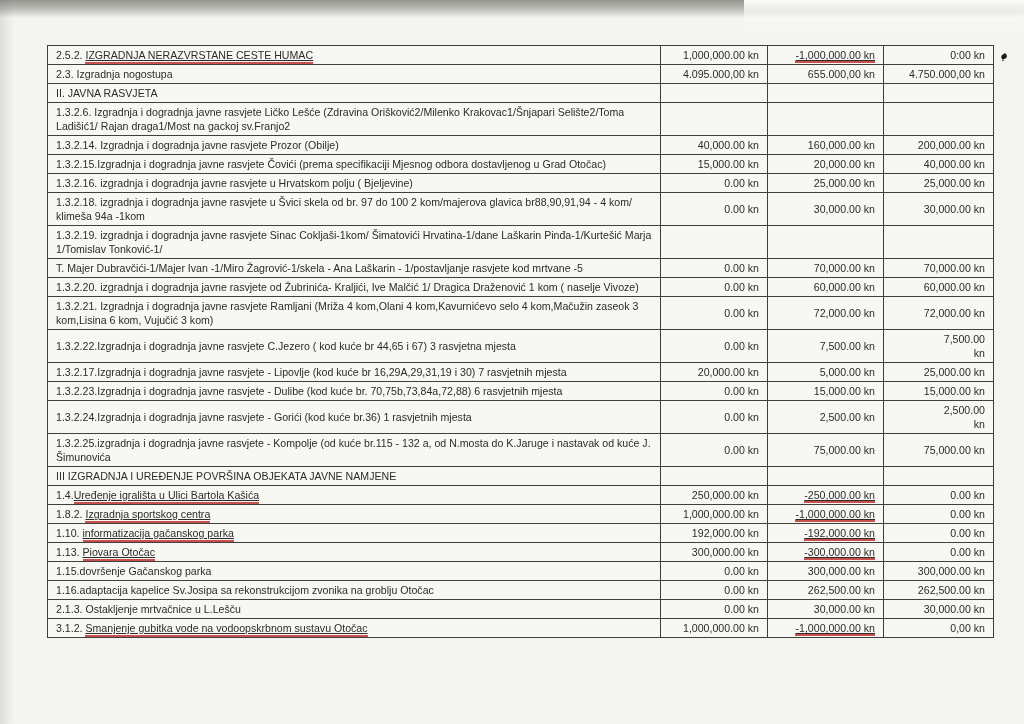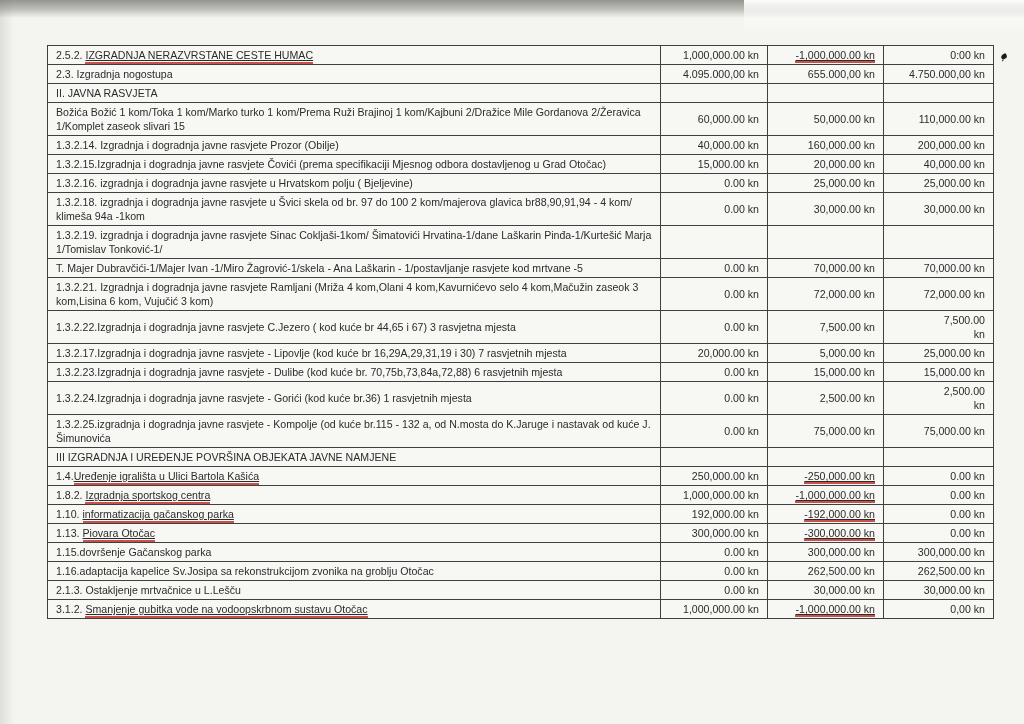--- a/index.html
+++ b/index.html
@@ -88,24 +88,24 @@
           <td class="amt">655.000,00 kn</td>
           <td class="amt">4.750.000,00 kn</td>
         </tr>
         <tr>
           <td class="desc">II. JAVNA RASVJETA</td>
           <td class="amt"></td>
           <td class="amt"></td>
           <td class="amt"></td>
         </tr>
         <tr>
-          <td class="desc">Božića Božić 1 kom/Toka 1 kom/Marko turko 1 kom/Prema Ruži Brajinoj 1 kom/Kajbuni 2/Dražice Mile Gordanova 2/Žeravica 1/Komplet zaseok slivari 15</td>
-          <td class="amt">60,000.00 kn</td>
-          <td class="amt">50,000.00 kn</td>
-          <td class="amt">110,000.00 kn</td>
+          <td class="desc">1.3.2.6. Izgradnja i dogradnja javne rasvjete Ličko Lešće (Zdravina Orišković2/Milenko Krakovac1/Šnjapari Selište2/Toma Ladišić1/ Rajan draga1/Most na gackoj sv.Franjo2</td>
+          <td class="amt"></td>
+          <td class="amt"></td>
+          <td class="amt"></td>
         </tr>
         <tr>
           <td class="desc">1.3.2.14. Izgradnja i dogradnja javne rasvjete Prozor (Obilje)</td>
           <td class="amt">40,000.00 kn</td>
           <td class="amt">160,000.00 kn</td>
           <td class="amt">200,000.00 kn</td>
         </tr>
         <tr>
           <td class="desc">1.3.2.15.Izgradnja i dogradnja javne rasvjete Čovići (prema specifikaciji Mjesnog odbora dostavljenog u Grad Otočac)</td>
           <td class="amt">15,000.00 kn</td>
@@ -130,20 +130,26 @@
           <td class="amt"></td>
           <td class="amt"></td>
         </tr>
         <tr>
           <td class="desc">T. Majer Dubravčići-1/Majer Ivan -1/Miro Žagrović-1/skela - Ana Laškarin - 1/postavljanje rasvjete kod mrtvane -5</td>
           <td class="amt">0.00 kn</td>
           <td class="amt">70,000.00 kn</td>
           <td class="amt">70,000.00 kn</td>
         </tr>
         <tr>
+          <td class="desc">1.3.2.20. izgradnja i dogradnja javne rasvjete od Žubrinića- Kraljići, Ive Malčić 1/ Dragica Draženović 1 kom ( naselje Vivoze)</td>
+          <td class="amt">0.00 kn</td>
+          <td class="amt">60,000.00 kn</td>
+          <td class="amt">60,000.00 kn</td>
+        </tr>
+        <tr>
           <td class="desc">1.3.2.21. Izgradnja i dogradnja javne rasvjete Ramljani (Mriža 4 kom,Olani 4 kom,Kavurnićevo selo 4 kom,Mačužin zaseok 3 kom,Lisina 6 kom, Vujučić 3 kom)</td>
           <td class="amt">0.00 kn</td>
           <td class="amt">72,000.00 kn</td>
           <td class="amt">72,000.00 kn</td>
         </tr>
         <tr>
           <td class="desc">1.3.2.22.Izgradnja i dogradnja javne rasvjete C.Jezero ( kod kuće br 44,65 i 67) 3 rasvjetna mjesta</td>
           <td class="amt">0.00 kn</td>
           <td class="amt">7,500.00 kn</td>
           <td class="amt">7,500.00

